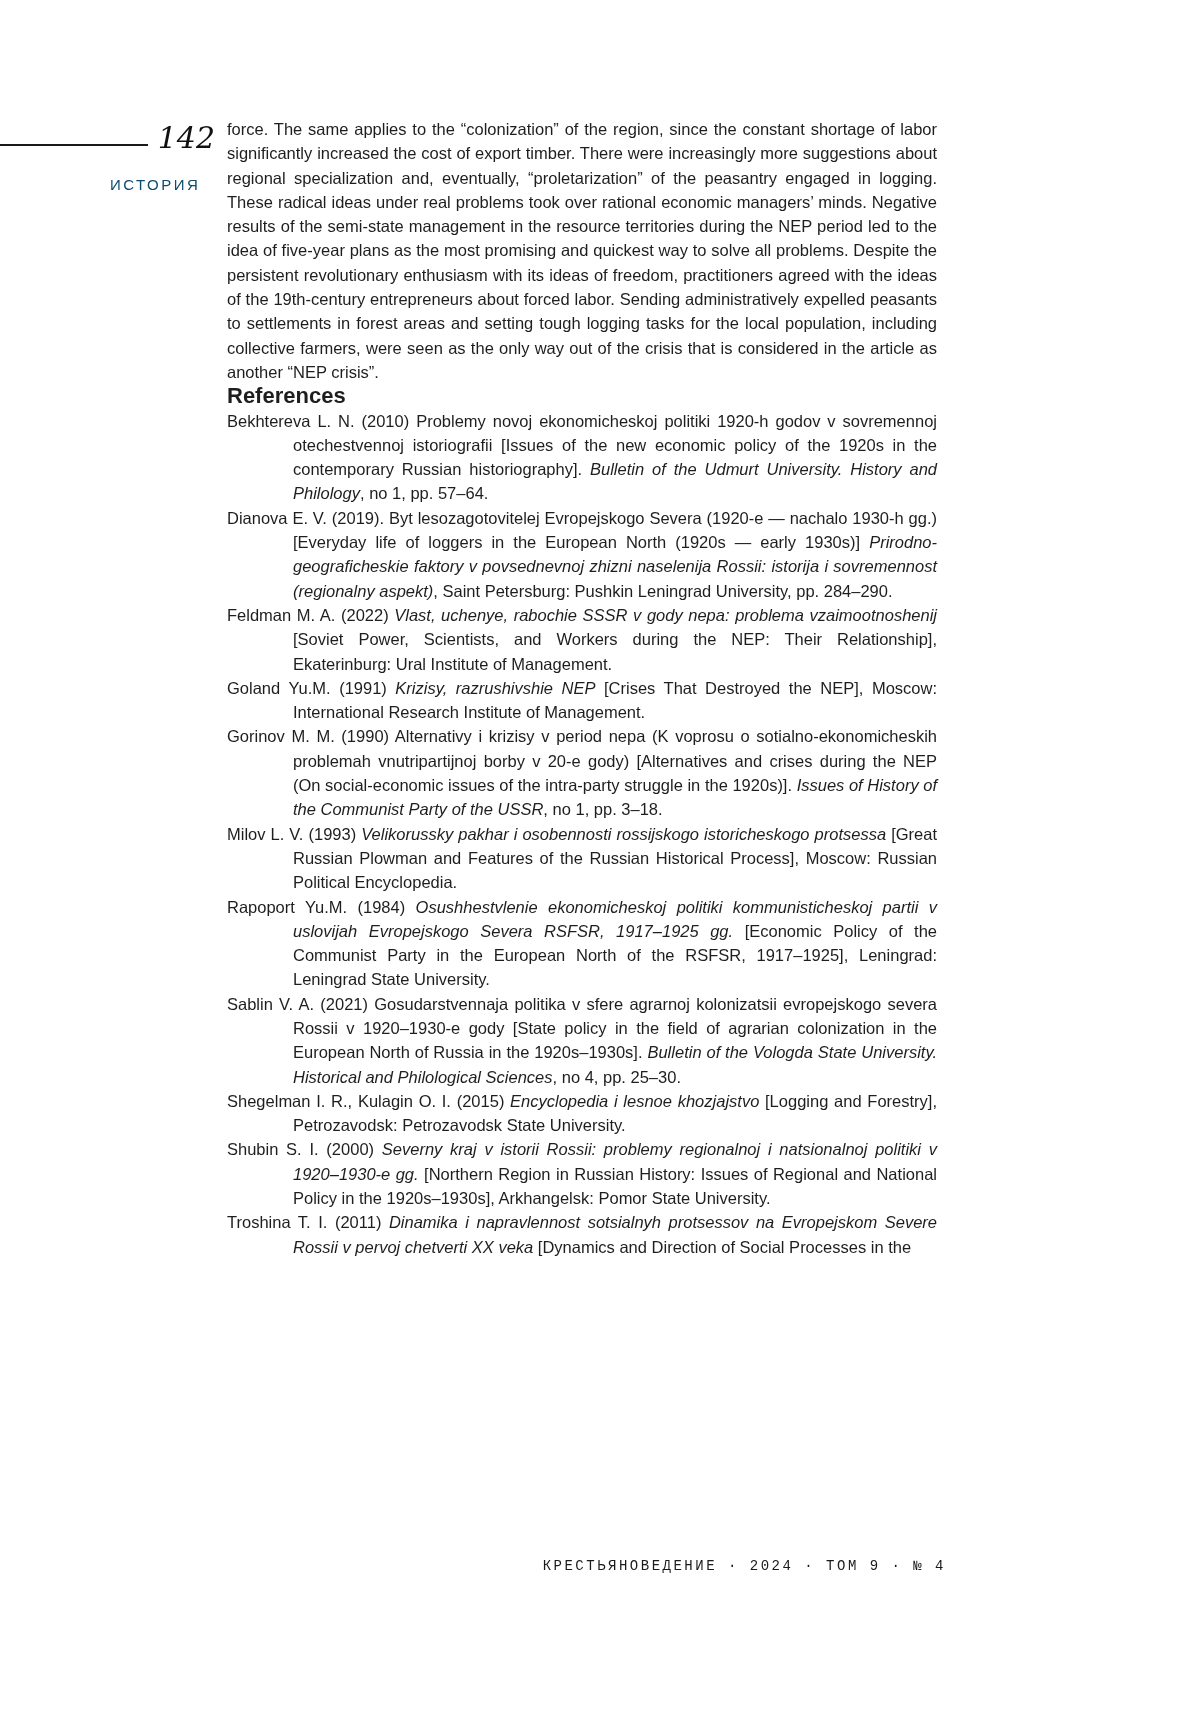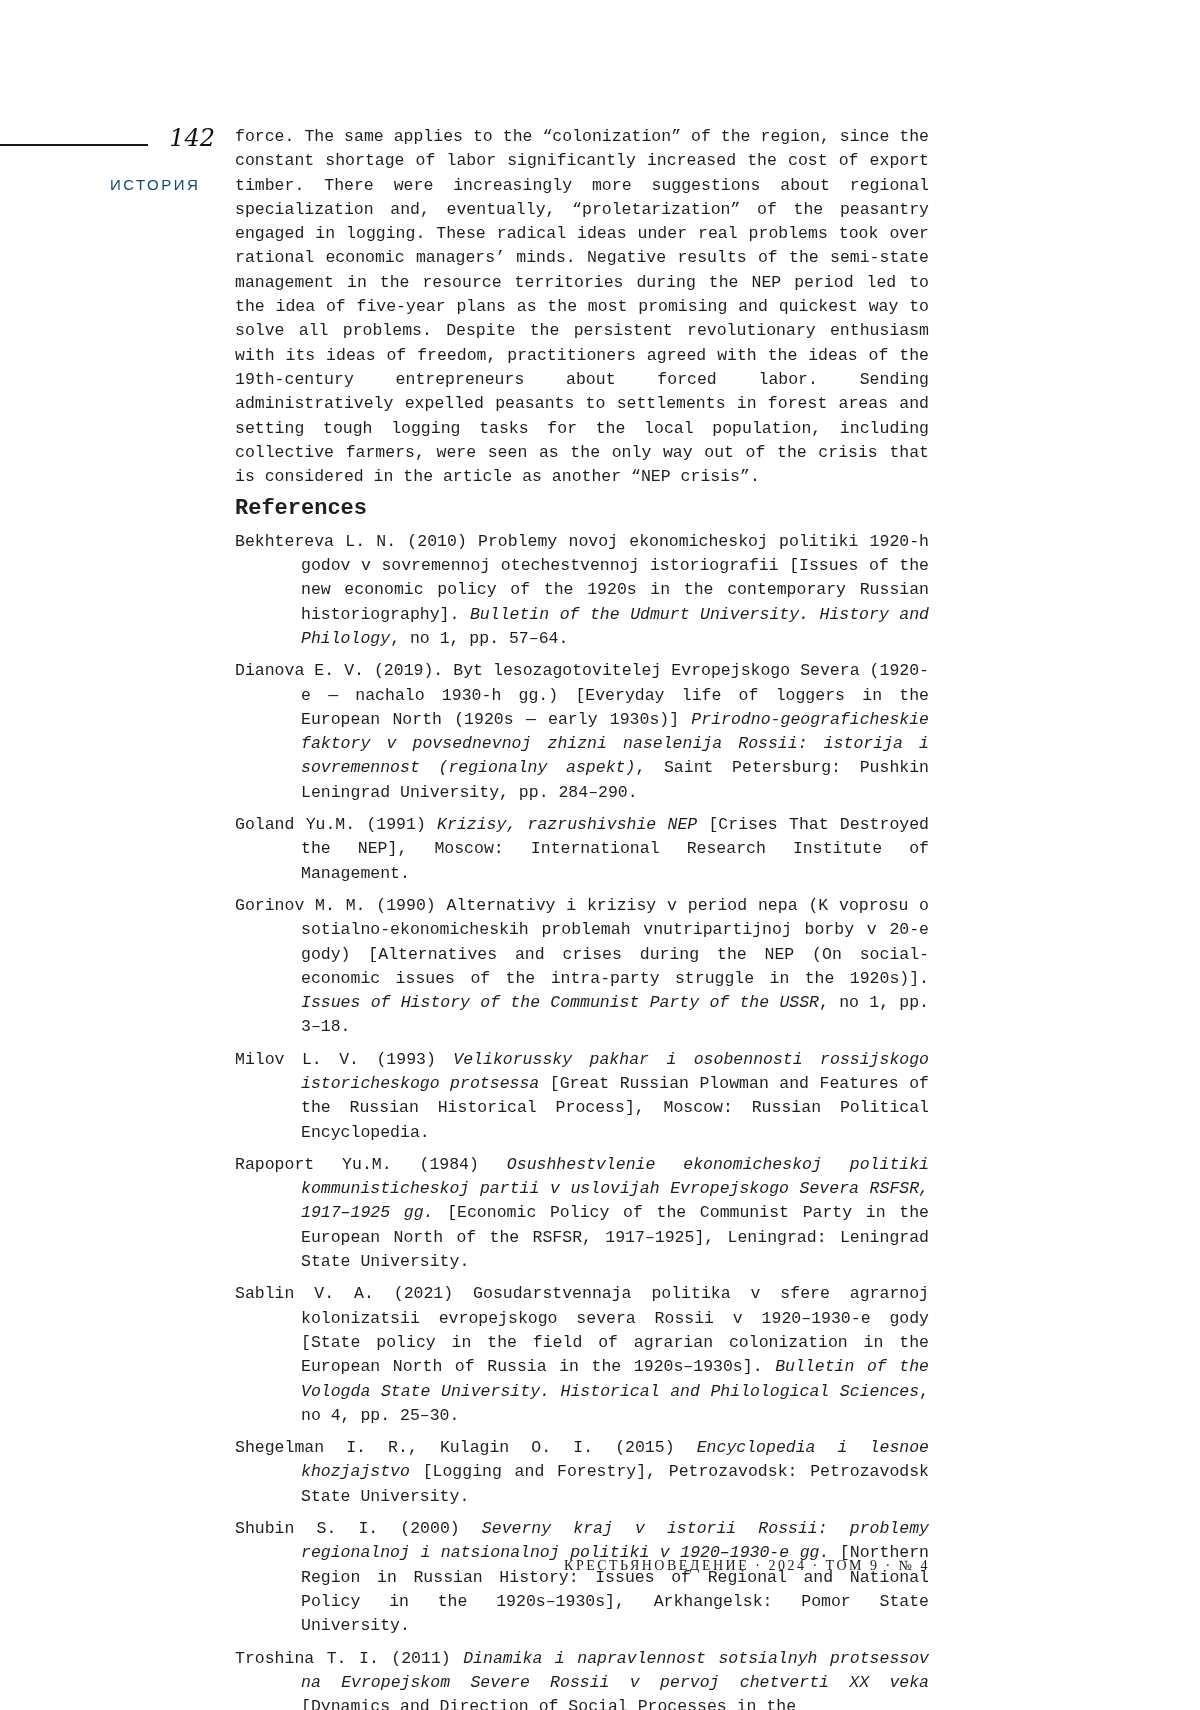--- a/index.html
+++ b/index.html
@@ -25,61 +25,61 @@
     background: #1a1a1a;
   }
   .page-number {
     position: absolute;
     left: 153px;
     top: 121px;
     width: 62px;
     text-align: right;
     font-family: "DejaVu Serif", serif;
     font-style: italic;
-    font-size: 24px;
+    font-size: 30px;
     line-height: 34px;
     color: #111111;
   }
   .section-label {
     position: absolute;
     left: 110px;
     top: 176px;
     font-size: 15px;
     letter-spacing: 2.5px;
     color: #0c4a6e;
   }
   .content {
     position: absolute;
     left: 227px;
     top: 117px;
     width: 710px;
     font-size: 16.5px;
     line-height: 24.3px;
     text-align: justify;
   }
-  .content p { margin: 8px; font-family: Liberation Mono, monospace; }
+  .content p { margin: 0; }
   .abstract { margin: 0; }
   .keywords { margin-top: 15px; }
   .ref-heading {
     margin-top: 21px;
     font-weight: bold;
     font-size: 22px;
     line-height: 24.3px;
   }
   .ref {
     padding-left: 66px;
     text-indent: -66px;
     text-align: justify;
   }
   .it { font-style: italic; }
   .footer {
     position: absolute;
-    right: 270px;
+    right: 254px;
     top: 1558px;
-    font-family: Liberation Serif, serif;
+    font-family: Liberation Mono, monospace;
     font-size: 14px;
     letter-spacing: 2.5px;
     color: #1a1a1a;
     white-space: nowrap;
   }
 </style>
 </head>
 <body>
 
 <div class="page">
@@ -93,20 +93,21 @@
   <div class="content">
 
     <p class="abstract">force. The same applies to the “colonization” of the region, since the constant shortage of labor significantly increased the cost of export timber. There were increasingly more suggestions about regional specialization and, eventually, “proletarization” of the peasantry engaged in logging. These radical ideas under real problems took over rational economic managers’ minds. Negative results of the semi-state management in the resource territories during the NEP period led to the idea of five-year plans as the most promising and quickest way to solve all problems. Despite the persistent revolutionary enthusiasm with its ideas of freedom, practitioners agreed with the ideas of the 19th-century entrepreneurs about forced labor. Sending administratively expelled peasants to settlements in forest areas and setting tough logging tasks for the local population, including collective farmers, were seen as the only way out of the crisis that is considered in the article as another “NEP crisis”.</p>
 
 
     <p class="ref-heading">References</p>
 
     <div>
         <p class="ref"><span>Bekhtereva L. N. (2010) Problemy novoj ekonomicheskoj politiki 1920-h godov v sovremennoj otechestvennoj istoriografii [Issues of the new economic policy of the 1920s in the contemporary Russian historiography]. </span><span class="it">Bulletin of the Udmurt University. History and Philology</span><span>, no 1, pp. 57–64.</span></p>
         <p class="ref"><span>Dianova E. V. (2019). Byt lesozagotovitelej Evropejskogo Severa (1920-e — nachalo 1930-h gg.) [Everyday life of loggers in the European North (1920s — early 1930s)] </span><span class="it">Prirodno-geograficheskie faktory v povsednevnoj zhizni naselenija Rossii: istorija i sovremennost (regionalny aspekt)</span><span>, Saint Petersburg: Pushkin Leningrad University, pp. 284–290.</span></p>
+        <p class="ref"><span>Feldman M. A. (2022) </span><span class="it">Vlast, uchenye, rabochie SSSR v gody nepa: problema vzaimootnoshenij</span><span> [Soviet Power, Scientists, and Workers during the NEP: Their Relationship], Ekaterinburg: Ural Institute of Management.</span></p>
         <p class="ref"><span>Goland Yu.M. (1991) </span><span class="it">Krizisy, razrushivshie NEP</span><span> [Crises That Destroyed the NEP], Moscow: International Research Institute of Management.</span></p>
         <p class="ref"><span>Gorinov M. M. (1990) Alternativy i krizisy v period nepa (K voprosu o sotialno-ekonomicheskih problemah vnutripartijnoj borby v 20-e gody) [Alternatives and crises during the NEP (On social-economic issues of the intra-party struggle in the 1920s)]. </span><span class="it">Issues of History of the Communist Party of the USSR</span><span>, no 1, pp. 3–18.</span></p>
         <p class="ref"><span>Milov L. V. (1993) </span><span class="it">Velikorussky pakhar i osobennosti rossijskogo istoricheskogo protsessa</span><span> [Great Russian Plowman and Features of the Russian Historical Process], Moscow: Russian Political Encyclopedia.</span></p>
         <p class="ref"><span>Rapoport Yu.M. (1984) </span><span class="it">Osushhestvlenie ekonomicheskoj politiki kommunisticheskoj partii v uslovijah Evropejskogo Severa RSFSR, 1917–1925 gg.</span><span> [Economic Policy of the Communist Party in the European North of the RSFSR, 1917–1925], Leningrad: Leningrad State University.</span></p>
         <p class="ref"><span>Sablin V. A. (2021) Gosudarstvennaja politika v sfere agrarnoj kolonizatsii evropejskogo severa Rossii v 1920–1930-e gody [State policy in the field of agrarian colonization in the European North of Russia in the 1920s–1930s]. </span><span class="it">Bulletin of the Vologda State University. Historical and Philological Sciences</span><span>, no 4, pp. 25–30.</span></p>
         <p class="ref"><span>Shegelman I. R., Kulagin O. I. (2015) </span><span class="it">Encyclopedia i lesnoe khozjajstvo</span><span> [Logging and Forestry], Petrozavodsk: Petrozavodsk State University.</span></p>
         <p class="ref"><span>Shubin S. I. (2000) </span><span class="it">Severny kraj v istorii Rossii: problemy regionalnoj i natsionalnoj politiki v 1920–1930-e gg.</span><span> [Northern Region in Russian History: Issues of Regional and National Policy in the 1920s–1930s], Arkhangelsk: Pomor State University.</span></p>
         <p class="ref"><span>Troshina T. I. (2011) </span><span class="it">Dinamika i napravlennost sotsialnyh protsessov na Evropejskom Severe Rossii v pervoj chetverti XX veka</span><span> [Dynamics and Direction of Social Processes in the</span></p>
       </div>
 

